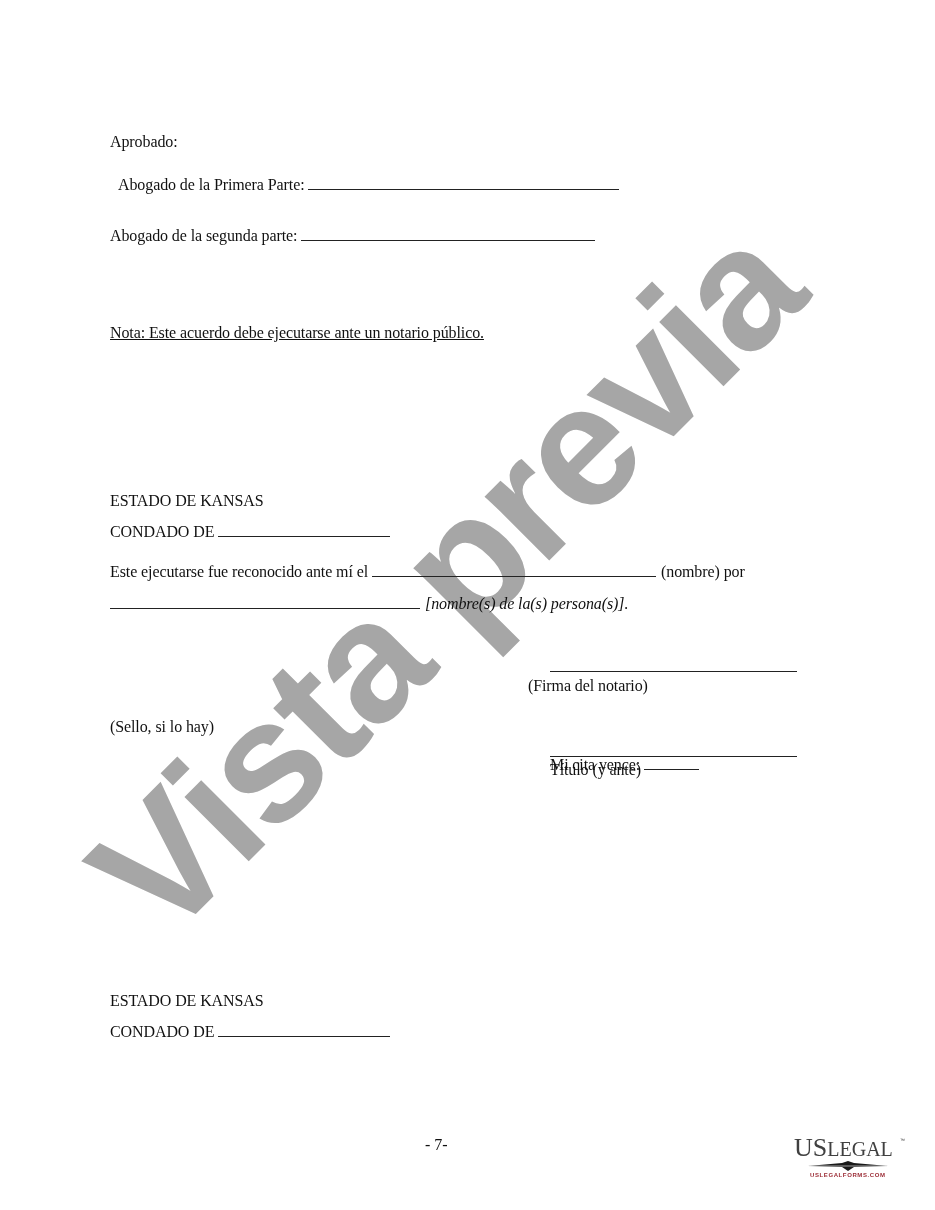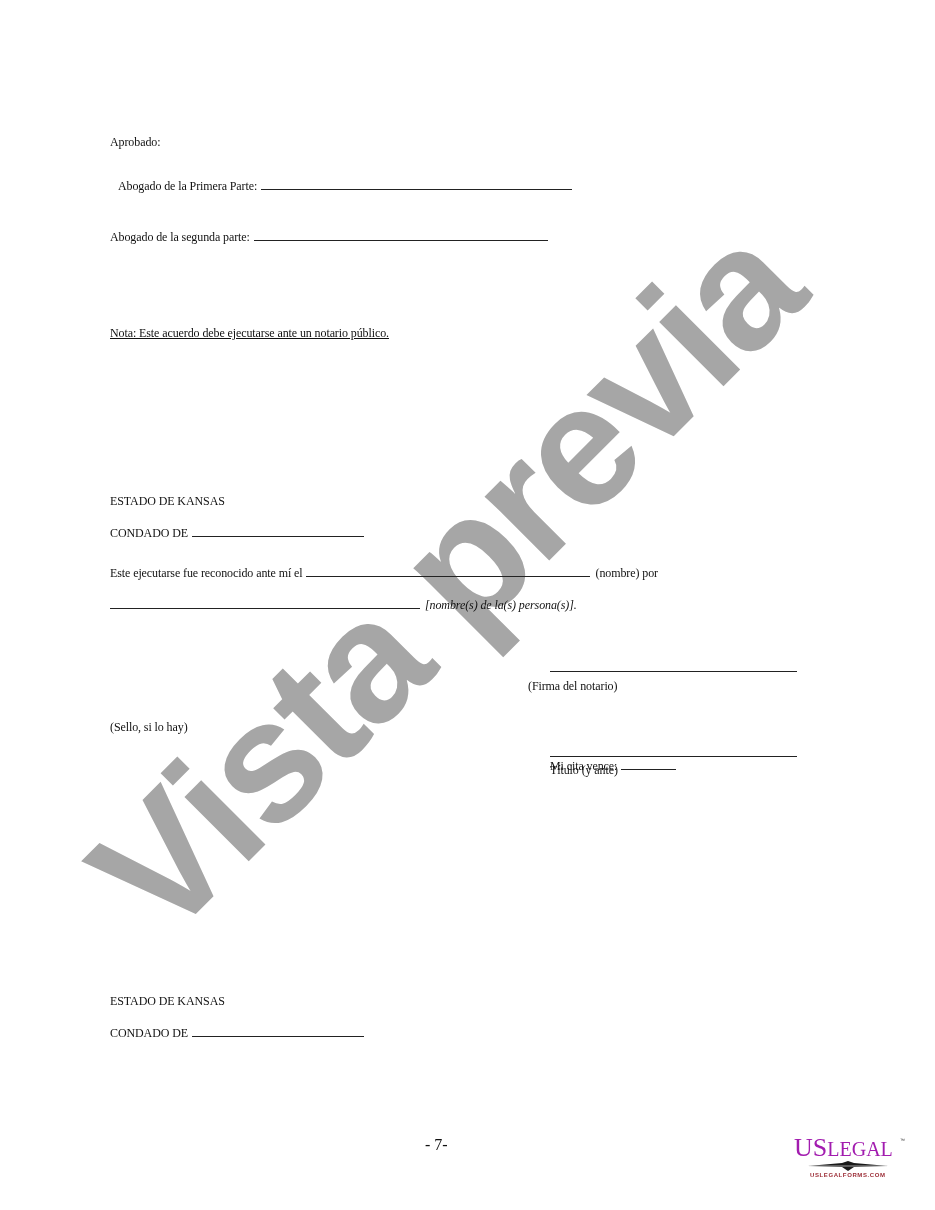--- a/index.html
+++ b/index.html
@@ -1,28 +1,28 @@
 <!DOCTYPE html>
 <html><head>
   <meta charset="utf-8">
   <style>
     html, body { margin: 0; padding: 0; background: #ffffff; }
     body { width: 935px; height: 1210px; position: relative; overflow: hidden;
            font-family: "Liberation Serif", "DejaVu Serif", serif; color: #111111; }
     .page { position: absolute; left: 0; top: 0; width: 935px; height: 1210px; background: #ffffff; }
-    .t { position: absolute; font-size: 12px; line-height: 20px; white-space: nowrap; letter-spacing: -0.1px; }
+    .t { position: absolute; font-size: 16px; line-height: 20px; white-space: nowrap; letter-spacing: -0.1px; }
     .blank { display: inline-block; border-bottom: 1px solid #222; height: 14px; vertical-align: baseline; margin-left: 4px; }
     .line { position: absolute; border-bottom: 1px solid #222; height: 0; }
     .watermark { position: absolute; left: 445px; top: 580px; transform: translate(-50%, -50%) rotate(-45deg);
                  font-family: "Liberation Sans", "DejaVu Sans", sans-serif; font-weight: bold;
                  font-size: 172px; letter-spacing: -4px; color: #a6a6a6; white-space: nowrap;
                  line-height: 1; pointer-events: none; z-index: 5; }
     .content { position: relative; z-index: 6; }
     .logo { position: absolute; left: 790px; top: 1133px; width: 118px; height: 50px; z-index: 7; }
-    .logo-text { font-family: "Liberation Serif", "DejaVu Serif", serif; color: #a21caf; font-size: 26px; line-height: 26px;
+    .logo-text { font-family: "Liberation Serif", "DejaVu Serif", serif; color: #404040; font-size: 26px; line-height: 26px;
                  letter-spacing: 0px; position: absolute; left: 4px; top: 2px; white-space: nowrap; }
     .logo-text .small { font-size: 20px; }
     .logo-tm { position: absolute; left: 110px; top: 4px; font-size: 5px; color: #333; font-family: "Liberation Sans", sans-serif; }
     .logo-eagle { position: absolute; left: 18px; top: 28px; }
     .logo-url { position: absolute; left: 20px; top: 39px; font-family: "Liberation Sans", "DejaVu Sans", sans-serif;
                 font-size: 6px; font-weight: bold; color: #9b2b35; letter-spacing: 0.6px; white-space: nowrap; }
     .pagenum { position: absolute; left: 425px; top: 1136px; font-size: 16px; }
   </style>
 </head>
 <body>

